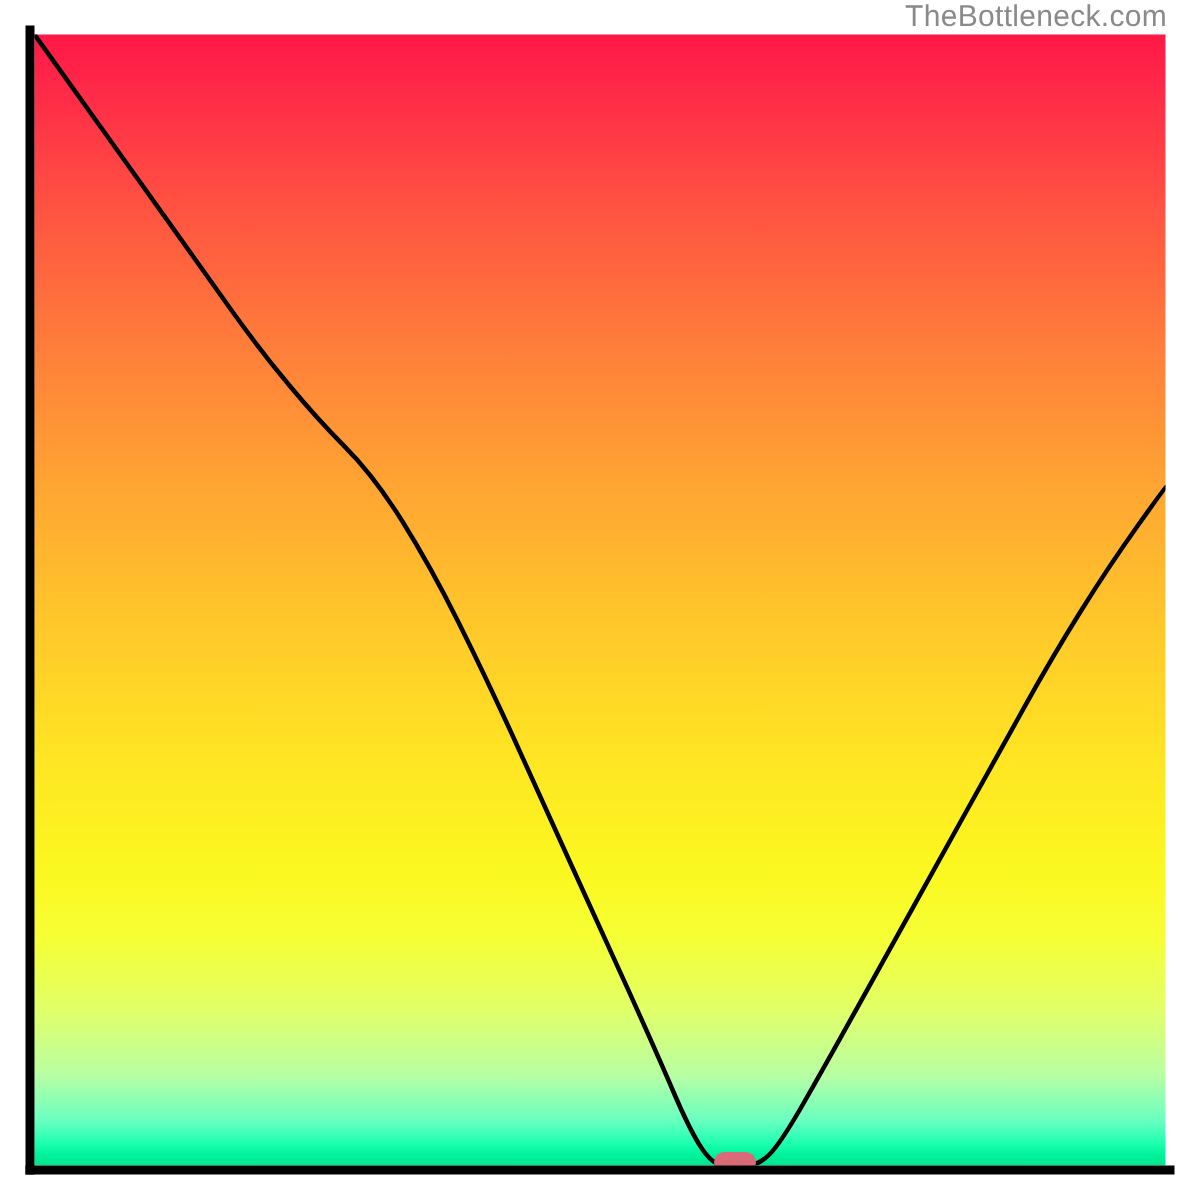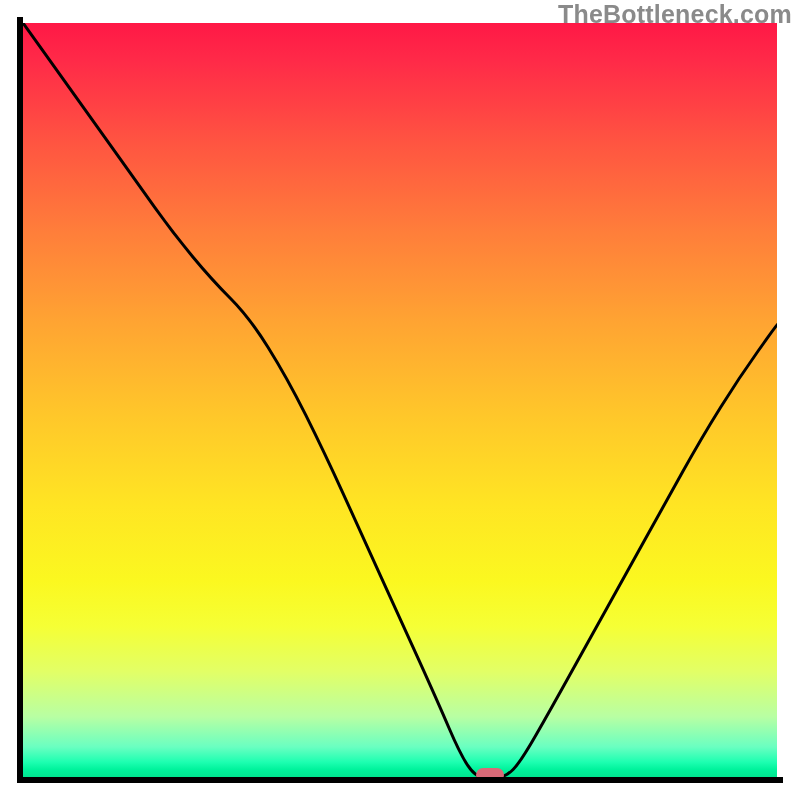--- a/index.html
+++ b/index.html
@@ -67,24 +67,24 @@
     position: absolute;
     left: 0;
     top: 0;
     width: 100%;
     height: 100%;
     pointer-events: none;
   }
   .watermark {
     position: absolute;
     top: 0px;
-    right: 8px;
+    right: 22px;
     font-family: Arial, Helvetica, sans-serif;
-    font-weight: bold;
-    font-size: 25px;
+    font-weight: normal;
+    font-size: 20px;
     color: #8a8a8a;
     letter-spacing: 0.2px;
   }
   .marker {
     position: absolute;
     width: 28px;
     height: 14px;
     background: #d96a78;
     border-radius: 7px;
   }

